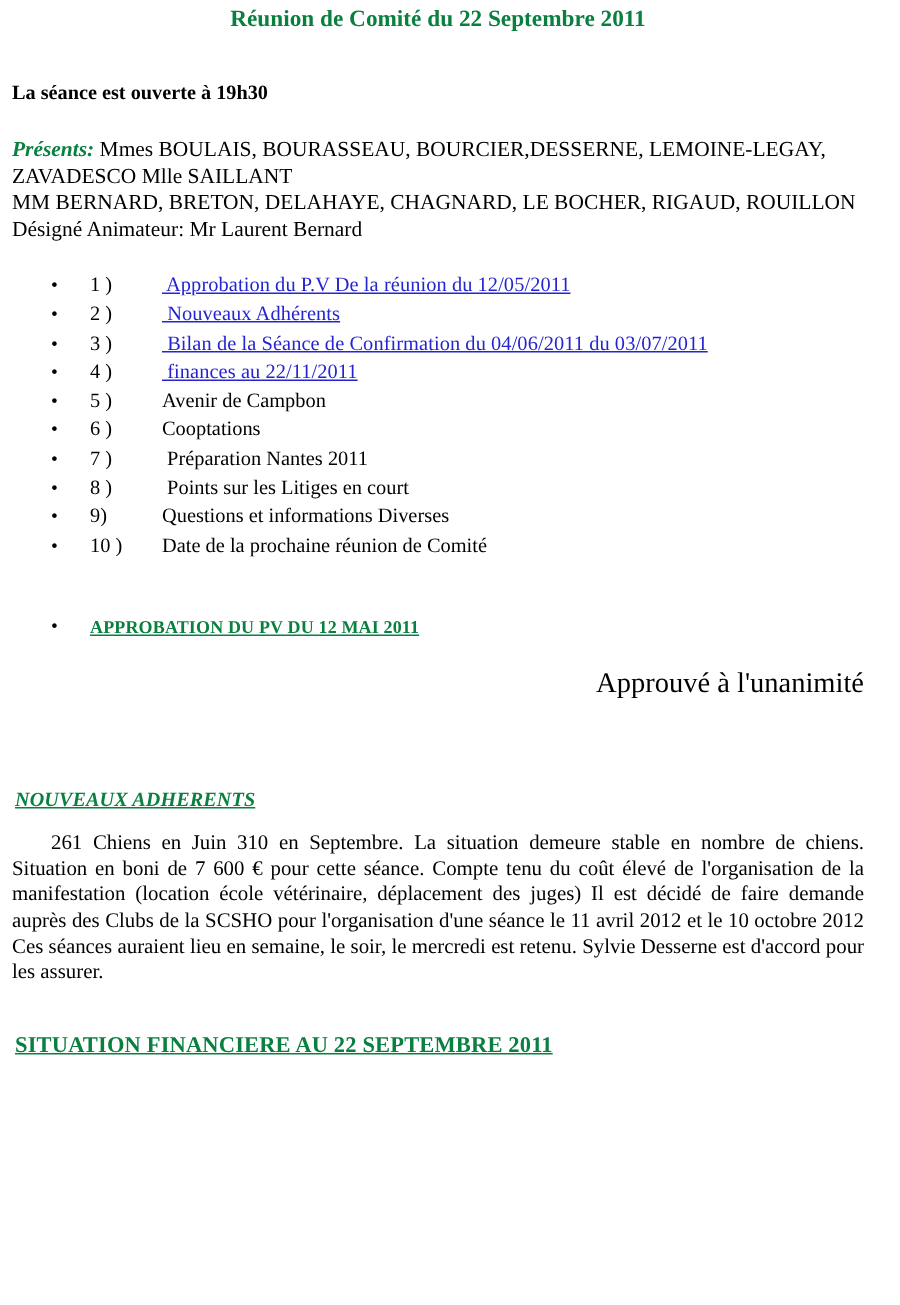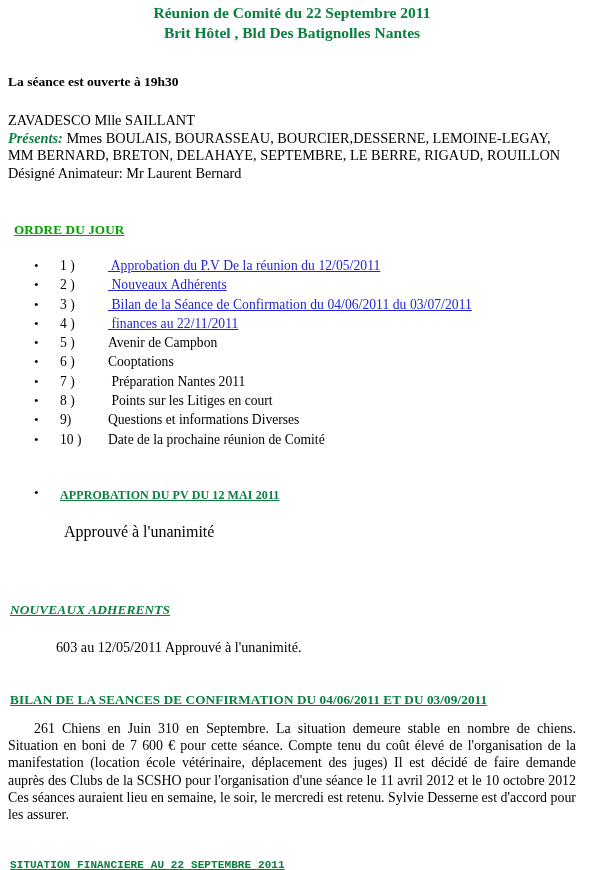--- a/index.html
+++ b/index.html
@@ -82,22 +82,21 @@
   .h-nouveaux {
     margin: 0;
     font-size: 13.4px;
   }
   .h-bilan {
     margin: 0;
     font-size: 13.2px;
   }
   .h-financiere {
     margin: 0;
-    font-size: 11px;
-    font-family: Liberation Mono, monospace;
+    font-size: 15px;
   }
 
   
   ul.agenda {
     list-style: none;
     margin: 18px 0 0 0;
     padding: 0;
   }
   ul.agenda li {
     position: relative;
@@ -137,22 +136,23 @@
     left: 26px;
     top: 0;
     font-size: 13px;
     color: #000;
   }
   .approb-block .heading {
     font-size: 12px;
   }
   .approb-text {
     margin: 20px 0 0 56px;
-    font-size: 16px;
+    font-size: 19px;
     line-height: 17px;
+    text-align: right;
   }
 
   
   .nouveaux-block { margin: 60px 0 0 2px; font-style: italic; }
   .nouveaux-text {
     margin: 21px 0 0 48px;
     font-size: 14.2px;
     line-height: 17px;
   }
 
@@ -171,35 +171,33 @@
   .fin-block { margin: 31px 0 0 2px; }
 </style>
 </head>
 <body>
 
 <div class="page">
   <div class="inner">
 
     <div class="doc-title">
       <span>Réunion de Comité du 22 Septembre 2011</span>
-      <span class="line2">Brit Hôtel , Bld Des Batignolles Nantes</span>
     </div>
 
     <div class="opening">La séance est ouverte à  19h30</div>
 
     <div class="attendance">
-      <div class="row">ZAVADESCO Mlle SAILLANT</div>
       <div class="row">
         <span class="label-present">Présents:</span><span> Mmes BOULAIS, BOURASSEAU, BOURCIER,DESSERNE, LEMOINE-LEGAY,</span>
       </div>
-      <div class="row">MM BERNARD, BRETON, DELAHAYE, SEPTEMBRE, LE BERRE, RIGAUD, ROUILLON</div>
+      <div class="row">ZAVADESCO Mlle SAILLANT</div>
+      <div class="row">MM BERNARD, BRETON, DELAHAYE, CHAGNARD, LE BOCHER, RIGAUD, ROUILLON</div>
       <div class="row">Désigné Animateur: Mr Laurent Bernard</div>
     </div>
 
-    <div class="heading h-ordre">ORDRE DU JOUR  </div>
 
     <ul class="agenda">
         <li><span class="bullet">•</span><span class="num">1 )</span><span class="txt link">  Approbation du  P.V De la réunion du 12/05/2011</span></li>
         <li><span class="bullet">•</span><span class="num">2 )</span><span class="txt link">  Nouveaux Adhérents</span></li>
         <li><span class="bullet">•</span><span class="num">3 )</span><span class="txt link">  Bilan de la Séance de Confirmation du 04/06/2011 du 03/07/2011</span></li>
         <li><span class="bullet">•</span><span class="num">4 )</span><span class="txt link">  finances  au 22/11/2011</span></li>
         <li><span class="bullet">•</span><span class="num">5 )</span><span class="txt plain">Avenir de Campbon</span></li>
         <li><span class="bullet">•</span><span class="num">6 )</span><span class="txt plain">Cooptations</span></li>
         <li><span class="bullet">•</span><span class="num">7 )</span><span class="txt plain"> Préparation Nantes 2011</span></li>
         <li><span class="bullet">•</span><span class="num">8 )</span><span class="txt plain"> Points sur les Litiges en court</span></li>
@@ -209,25 +207,21 @@
 
     <div class="approb-block">
       <span class="bullet">•</span>
       <span class="heading heading-green-dark">APPROBATION DU PV DU  12 MAI 2011</span>
     </div>
     <div class="approb-text">Approuvé à l'unanimité</div>
 
     <div class="nouveaux-block">
       <span class="heading h-nouveaux heading-green-dark"> NOUVEAUX ADHERENTS </span>
     </div>
-    <div class="nouveaux-text">603 au 12/05/2011 Approuvé à l'unanimité.</div>
-
-    <div class="bilan-block">
-      <span class="heading h-bilan heading-green-dark">BILAN DE LA SEANCES DE CONFIRMATION DU 04/06/2011 ET DU 03/09/2011</span>
-    </div>
+
     <div class="bilan-para">261   Chiens en Juin 310 en Septembre. La  situation demeure stable en nombre de chiens. Situation en boni de 7 600 € pour cette séance. Compte tenu du coût élevé de l'organisation de la manifestation (location école vétérinaire, déplacement des juges) Il est décidé de faire demande auprès des Clubs de la SCSHO pour l'organisation d'une séance le 11 avril 2012 et  le 10 octobre 2012 Ces séances auraient lieu en semaine, le soir, le mercredi est retenu. Sylvie Desserne est d'accord pour les assurer.</div>
 
     <div class="fin-block">
       <span class="heading h-financiere heading-green-dark">SITUATION FINANCIERE  AU 22 SEPTEMBRE 2011</span>
     </div>
 
   </div>
 </div>
 
 </body></html>

